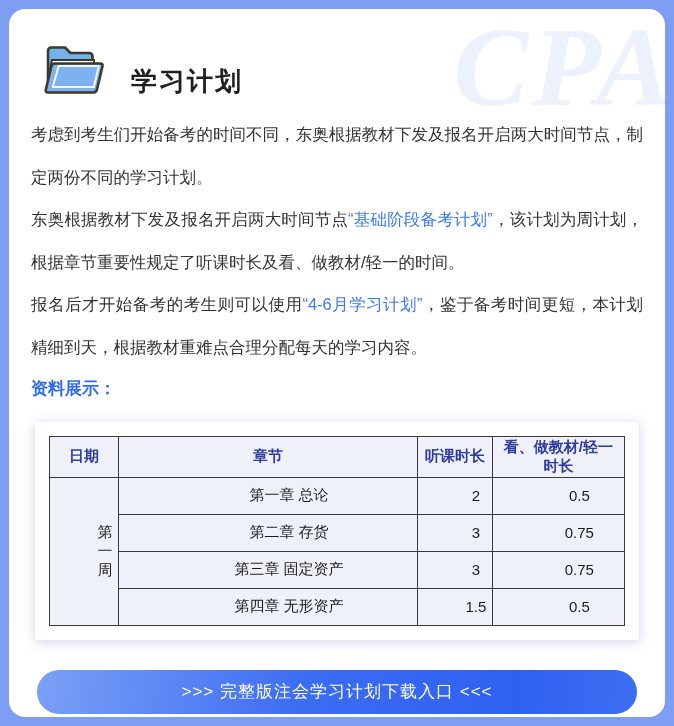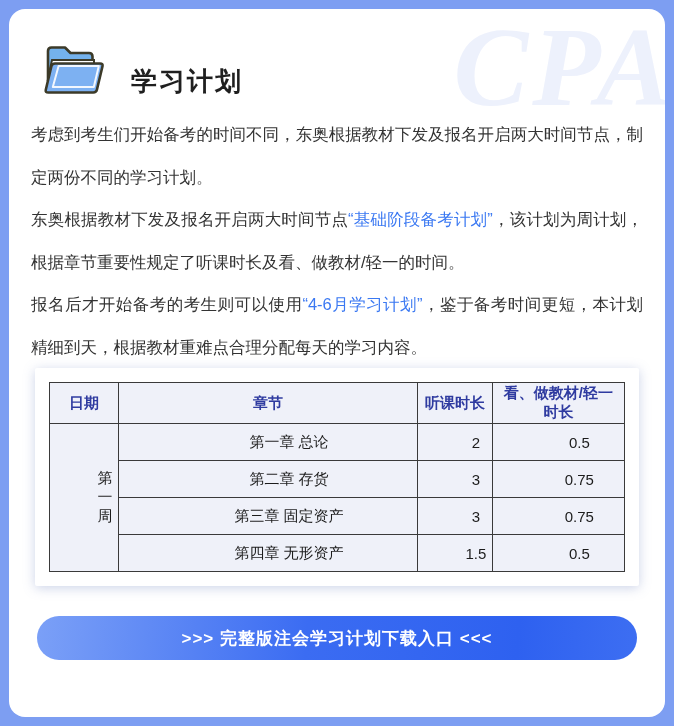--- a/index.html
+++ b/index.html
@@ -105,21 +105,21 @@
     display: block;
     width: calc(100% - 12px);
     margin: 0 auto;
     height: 44px;
     border: none;
     border-radius: 22px;
     background: linear-gradient(95deg, #7ba0f7 0%, #3b6cf2 45%, #2e61f0 80%, #3d6ef2 100%);
     color: #ffffff;
     font-family: "Liberation Sans", sans-serif;
     font-size: 17px;
-    font-weight: 700;
+    font-weight: 400;
     letter-spacing: 1px;
     cursor: pointer;
   }
 </style>
 </head>
 <body>
 
 <div class="frame">
   <div class="card">
 
@@ -136,20 +136,21 @@
 
         <path d="M19.6 25 h40.2 l-5 21 h-41 z" fill="none" stroke="#ffffff" stroke-width="2" stroke-linejoin="round" opacity="0.9"></path>
       </svg>
       <h1 class="page-title">学习计划</h1>
     </div>
 
     <div class="body-text">
       <p><span>考虑到考生们开始备考的时间不同，东奥根据教材下发及报名开启两大时间节点，制定两份不同的学习计划。</span></p>
       <p><span>东奥根据教材下发及报名开启两大时间节点</span><span class="inline-link">“基础阶段备考计划”</span><span>，该计划为周计划，根据章节重要性规定了听课时长及看、做教材/轻一的时间。</span></p>
       <p><span>报名后才开始备考的考生则可以使用</span><span class="inline-link">“4-6月学习计划”</span><span>，鉴于备考时间更短，本计划精细到天，根据教材重难点合理分配每天的学习内容。</span></p>
+      <div class="section-label">资料展示：</div>
     </div>
 
     <div class="table-card">
       <table class="plan-table">
         <thead>
           <tr>
             <th class="col-date">日期</th>
             <th class="col-chap">章节</th>
             <th class="col-listen">听课时长</th>
             <th class="col-read">看、做教材/轻一时长</th>

